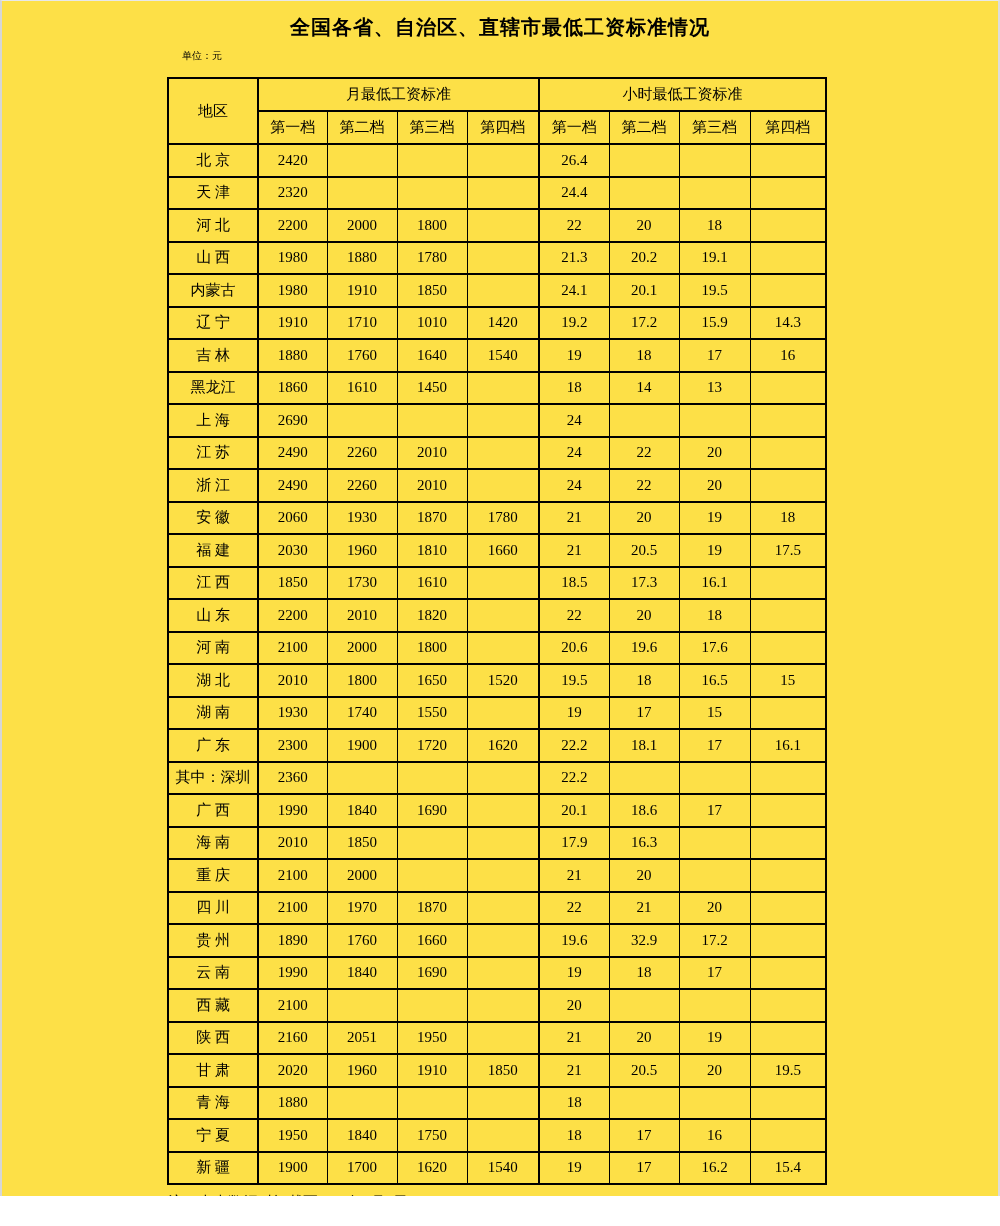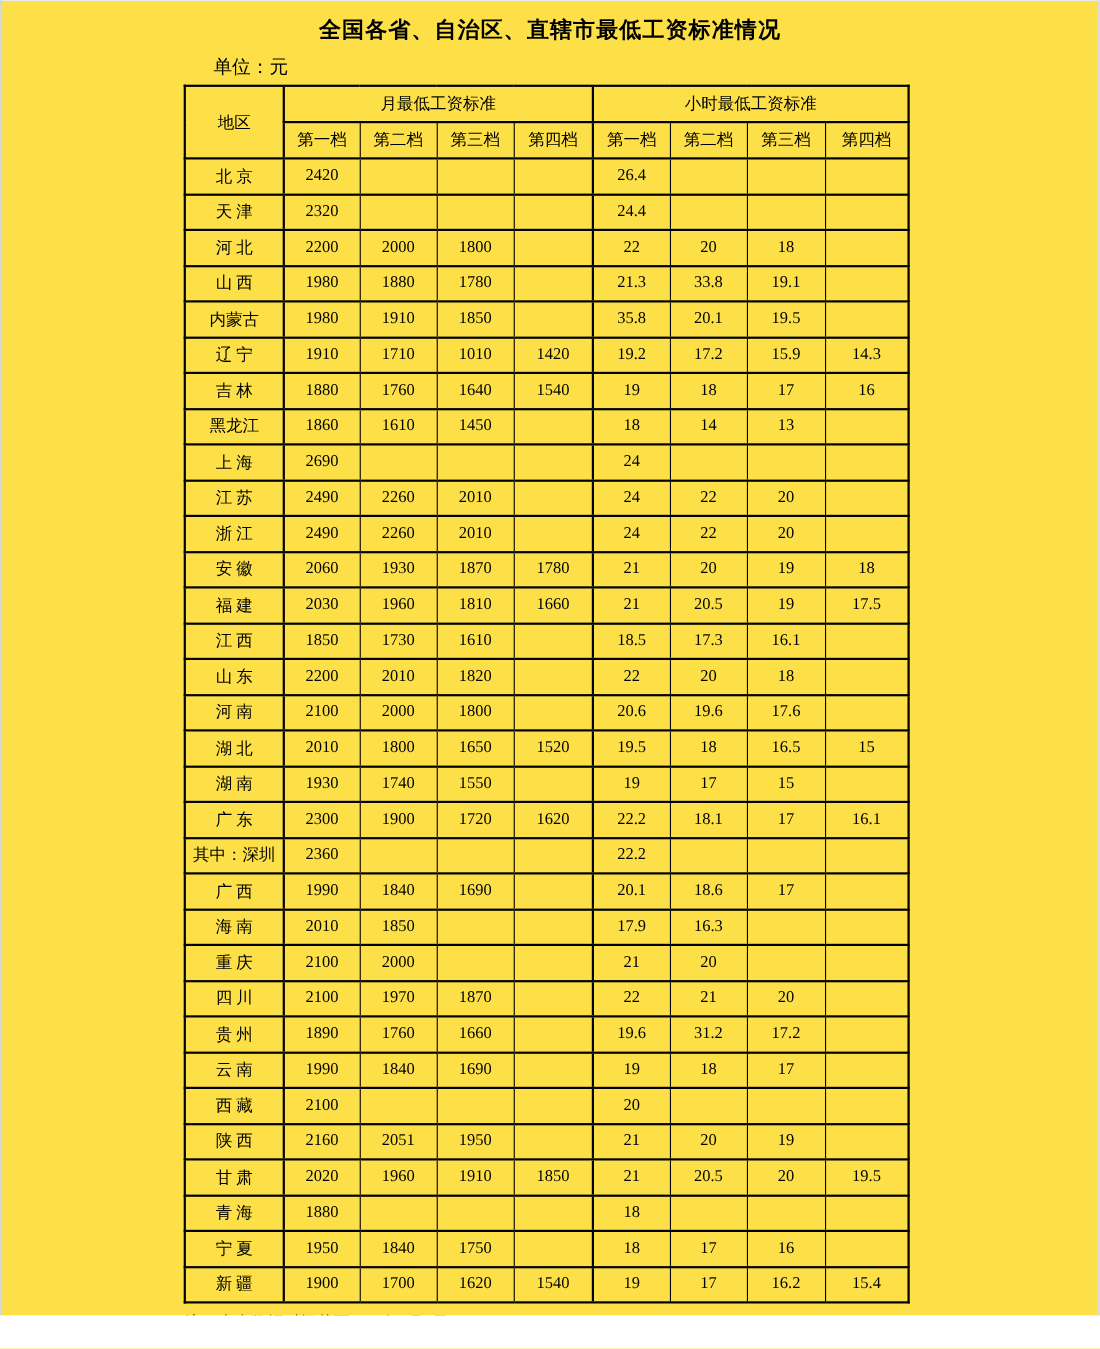--- a/index.html
+++ b/index.html
@@ -28,22 +28,22 @@
     text-align: center;
     font-family: "Liberation Sans", "DejaVu Sans", sans-serif;
     font-size: 20px;
     font-weight: bold;
     letter-spacing: 1px;
     color: #000000;
   }
   .unit-label {
     position: absolute;
     top: 48px;
-    left: 192px;
-    font-size: 17px;
+    left: 180px;
+    font-size: 10px;
     font-family: Liberation Serif, serif;
     color: #000000;
   }
   table.wage-table {
     position: absolute;
     top: 76px;
     left: 165px;
     width: 658px;
     border-collapse: collapse;
     table-layout: fixed;
@@ -150,32 +150,32 @@
       <td class="edge-right"></td>
     </tr>
 
     <tr>
       <td class="edge-left">山 西</td>
       <td class="group-start">1980</td>
       <td>1880</td>
       <td>1780</td>
       <td></td>
       <td class="group-start">21.3</td>
-      <td>33.8</td>
+      <td>20.2</td>
       <td>19.1</td>
       <td class="edge-right"></td>
     </tr>
 
     <tr>
       <td class="edge-left">内蒙古</td>
       <td class="group-start">1980</td>
       <td>1910</td>
       <td>1850</td>
       <td></td>
-      <td class="group-start">35.8</td>
+      <td class="group-start">24.1</td>
       <td>20.1</td>
       <td>19.5</td>
       <td class="edge-right"></td>
     </tr>
 
     <tr>
       <td class="edge-left">辽 宁</td>
       <td class="group-start">1910</td>
       <td>1710</td>
       <td>1010</td>
@@ -402,21 +402,21 @@
       <td class="edge-right"></td>
     </tr>
 
     <tr>
       <td class="edge-left">贵 州</td>
       <td class="group-start">1890</td>
       <td>1760</td>
       <td>1660</td>
       <td></td>
       <td class="group-start">19.6</td>
-      <td>31.2</td>
+      <td>32.9</td>
       <td>17.2</td>
       <td class="edge-right"></td>
     </tr>
 
     <tr>
       <td class="edge-left">云 南</td>
       <td class="group-start">1990</td>
       <td>1840</td>
       <td>1690</td>
       <td></td>

